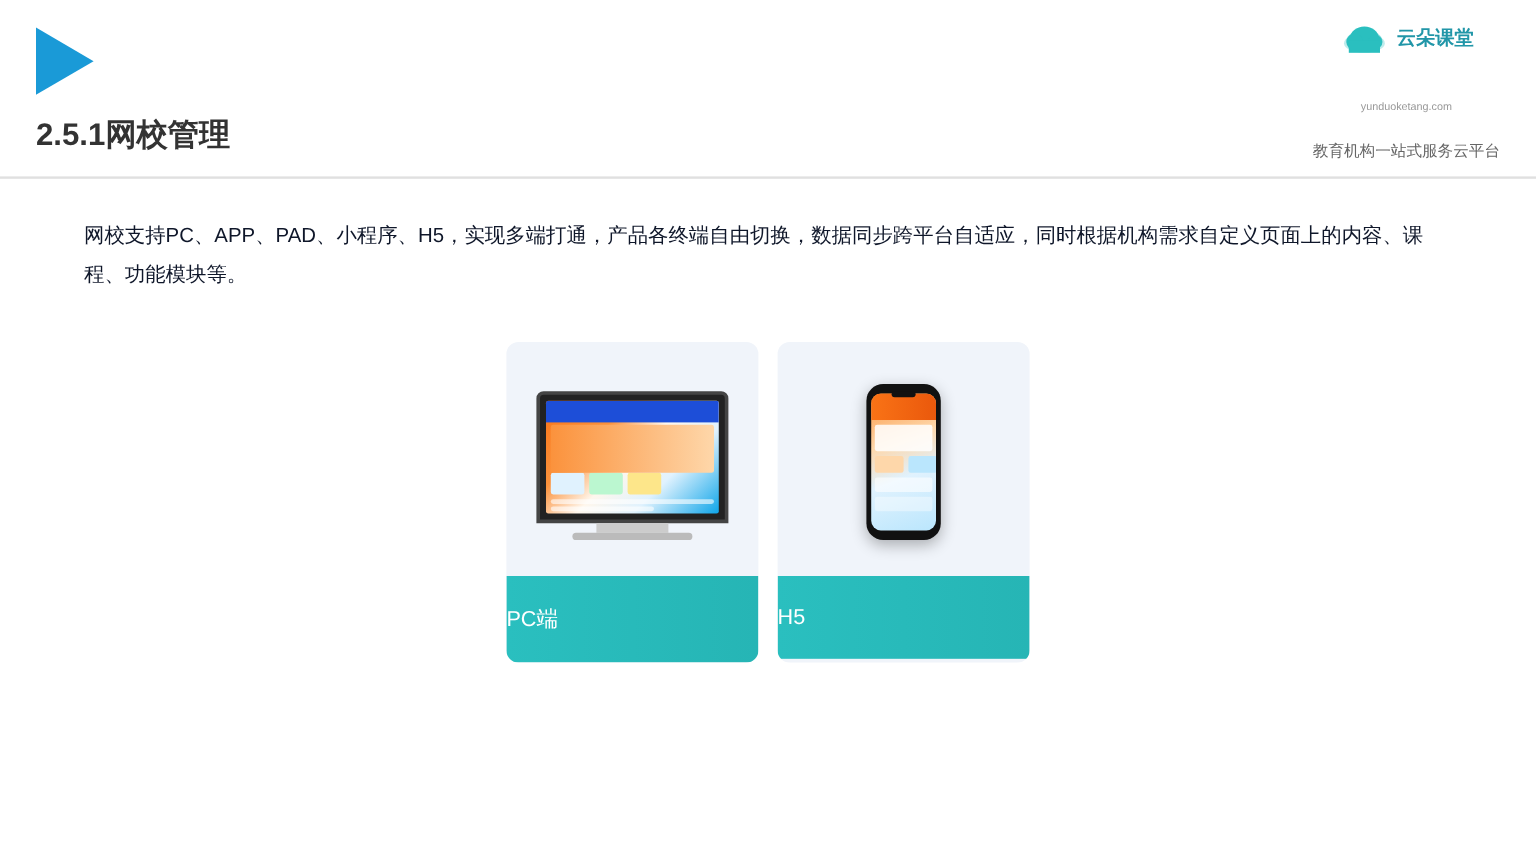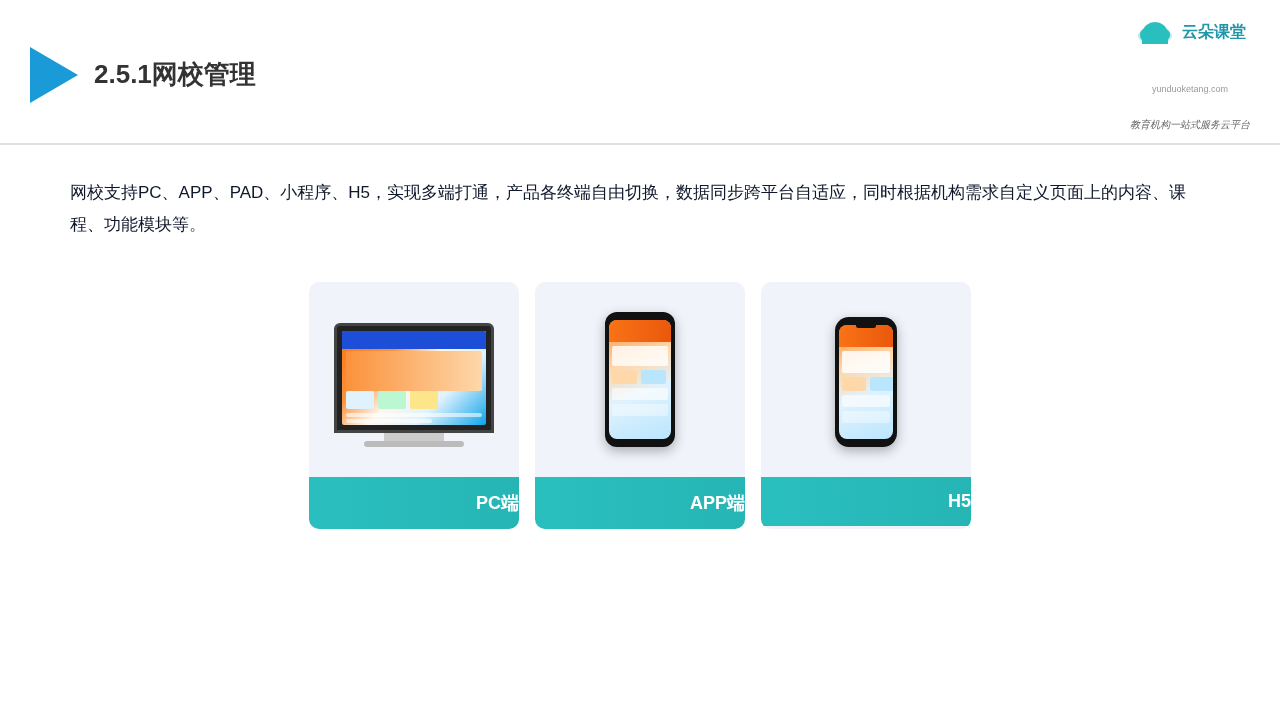--- a/index.html
+++ b/index.html
@@ -15,22 +15,23 @@
     
     .header {
       display: flex;
       align-items: center;
       justify-content: space-between;
       padding: 18px 30px 12px 30px;
       border-bottom: 2px solid #e0e0e0;
     }
     .header-left {
       display: flex;
-      align-items: center;
+      align-items: flex-start;
       gap: 16px;
+      flex-direction: column;
     }
     .logo-triangle {
       width: 0;
       height: 0;
       border-top: 28px solid transparent;
       border-bottom: 28px solid transparent;
       border-left: 48px solid #1a9ad7;
     }
     .page-title {
       font-size: 26px;
@@ -56,25 +57,24 @@
     .cloud-icon svg {
       width: 42px;
       height: 28px;
     }
     .brand-name {
       font-size: 16px;
       font-weight: 700;
       color: #2196a8;
     }
     .brand-tagline {
-      font-size: 10px;
+      font-size: 13px;
       color: #666;
       text-align: center;
       line-height: 1.3;
-      font-style: italic;
     }
     .brand-url {
       font-size: 9px;
       color: #999;
       margin-top: 14px;
     }
 
     
     .description {
       padding: 32px 70px 20px 70px;
@@ -242,26 +242,26 @@
       top: 0; left: 0; right: 0;
       height: 20px;
       background: linear-gradient(to right, #f97316, #ea580c);
     }
 
     
     .card-label {
       width: calc(100% + 20px);
       margin-left: -10px;
       margin-right: -10px;
-      padding: 14px 0;
+      padding: 24px 0;
       background: linear-gradient(to right, #2abfbf, #26b5b5);
-      text-align: right;
+      text-align: left;
       color: #fff;
       font-size: 18px;
-      font-weight: 700;
+      font-weight: 400;
       margin-top: 15px;
     }
 
     
     .screen-line {
       position: absolute;
       left: 4px;
       right: 4px;
       height: 4px;
       background: rgba(255,255,255,0.6);
@@ -318,36 +318,20 @@
             <div class="screen-line" style="top:88px;width:60%;"></div>
           </div>
         </div>
         <div class="monitor-base"></div>
         <div class="monitor-stand"></div>
       </div>
     </div>
     <div class="card-label">PC端</div>
   </div>
 
-  <div class="device-card">
-    <div class="device-image-area">
-      <div class="phone-device">
-        <div class="phone-outer">
-          <div class="phone-screen">
-            <div class="mini-card" style="top:26px;left:3px;right:3px;height:20px;background:rgba(255,255,255,0.8);"></div>
-            <div class="mini-card" style="top:50px;left:3px;width:25px;height:14px;background:#fed7aa;"></div>
-            <div class="mini-card" style="top:50px;left:32px;width:25px;height:14px;background:#bae6fd;"></div>
-            <div class="mini-card" style="top:68px;left:3px;right:3px;height:12px;background:rgba(255,255,255,0.6);"></div>
-            <div class="mini-card" style="top:84px;left:3px;right:3px;height:12px;background:rgba(255,255,255,0.4);"></div>
-          </div>
-        </div>
-      </div>
-    </div>
-    <div class="card-label">APP端</div>
-  </div>
 
 
 
   <div class="device-card">
     <div class="device-image-area">
       <div class="phone-device">
         <div class="phone-outer slim">
           <div class="phone-notch"></div>
           <div class="phone-screen">
             <div class="mini-card" style="top:26px;left:3px;right:3px;height:22px;background:rgba(255,255,255,0.85);"></div>

